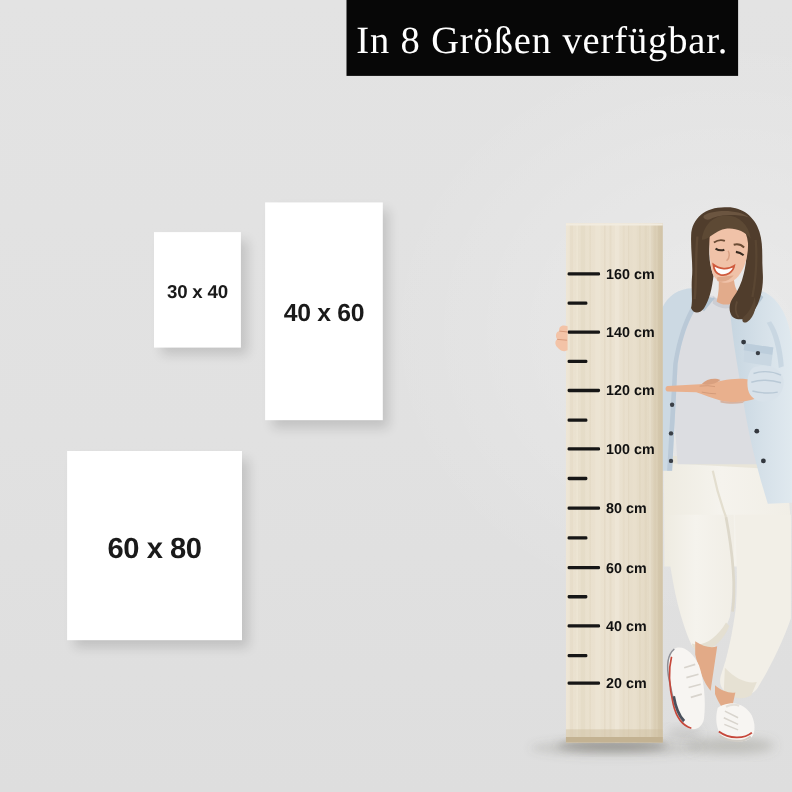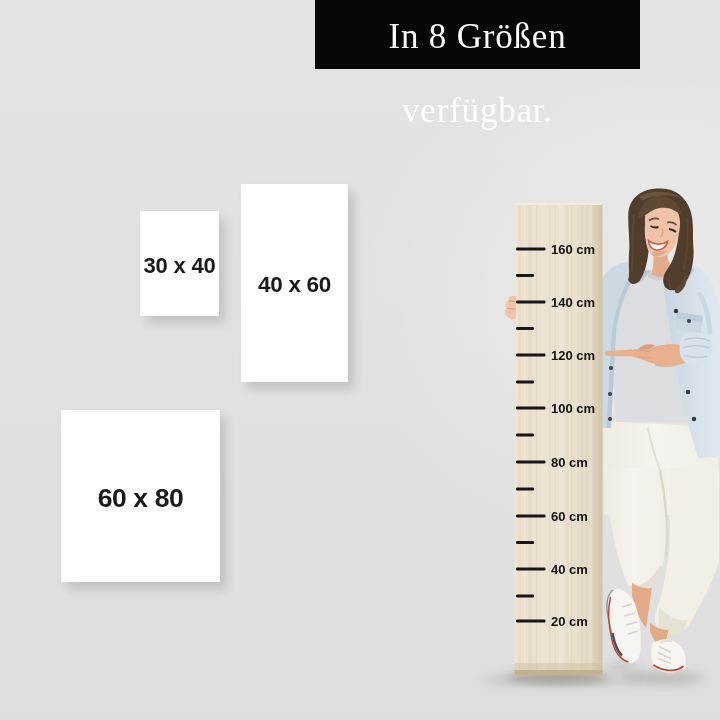--- a/index.html
+++ b/index.html
@@ -1,26 +1,26 @@
 <!DOCTYPE html>
 <html><head>
 <meta charset="utf-8">
 <style>
 html,body{margin:0;padding:0}
 #stage{position:relative;width:720px;height:720px;overflow:hidden;
   background:
     radial-gradient(ellipse 420px 360px at 660px 300px, rgba(255,255,255,0.28), rgba(255,255,255,0) 75%),
     linear-gradient(#e3e3e3 0%,#e1e1e1 55%,#dedede 100%);
   font-family:"Liberation Sans",sans-serif;}
-.banner{position:absolute;left:315px;top:0;width:325px;height:69px;background:#070707;
+.banner{position:absolute;left:315px;top:0;width:356px;height:69px;background:#070707;
   text-align:center;line-height:73.5px;
   font-family:"Liberation Serif",serif;color:#fff;font-size:35px;letter-spacing:0.8px;}
 .rect{position:absolute;background:#fff;display:flex;align-items:center;justify-content:center;
   box-shadow:6px 7px 10px rgba(0,0,0,0.14);color:#1a1a1a;font-weight:bold;}
-.r3040{left:140px;top:211px;width:79px;height:105px;font-size:22px;letter-spacing:-0.2px;}
+.r3040{left:140px;top:211px;width:79px;height:105px;font-size:17px;letter-spacing:-0.2px;}
 .r4060{left:241px;top:184px;width:107px;height:198px;font-size:22.5px;letter-spacing:-0.3px;text-align:right;}
 .r6080{left:61px;top:410px;width:159px;height:172px;font-size:26.5px;letter-spacing:-0.4px;}
 .r75100{left:241px;top:382px;width:198px;height:267px;font-size:27px;letter-spacing:-0.4px;}
 .rect span{transform:translateY(2px);}
 svg{position:absolute;left:0;top:0;}
 </style>
 </head>
 <body>
 <div id="stage">
 

